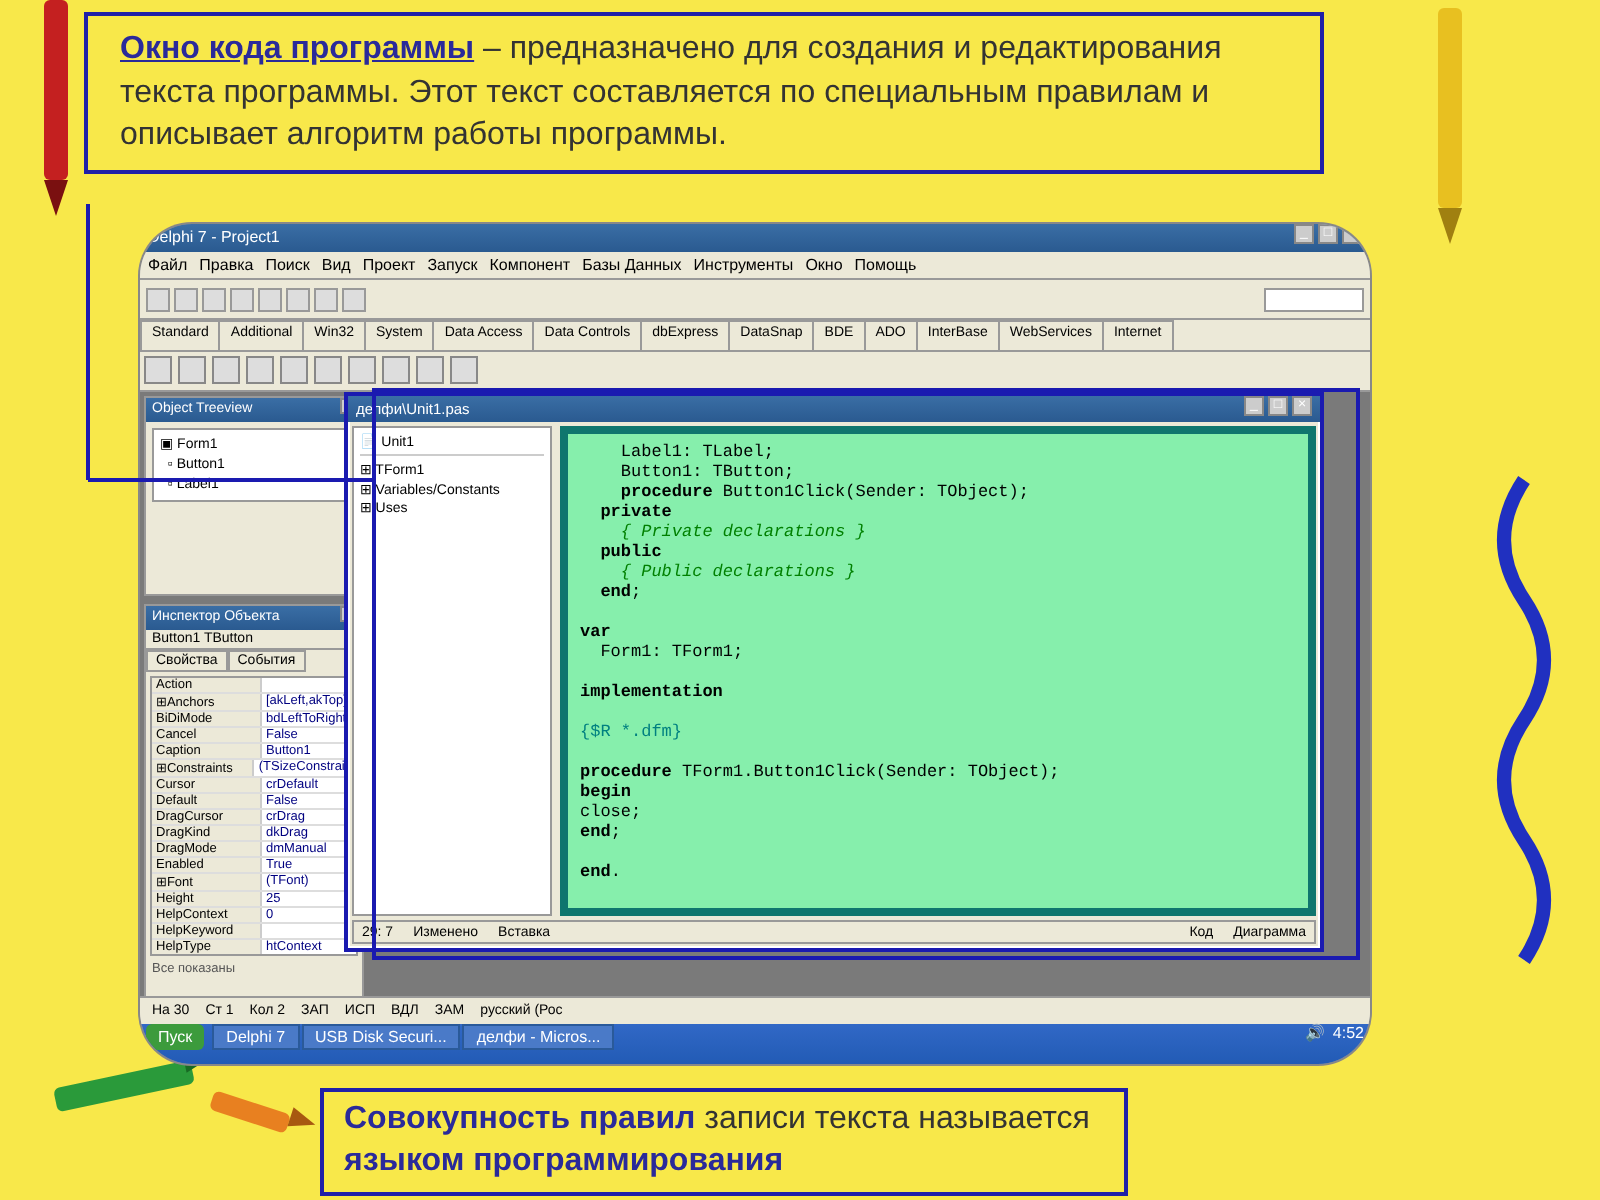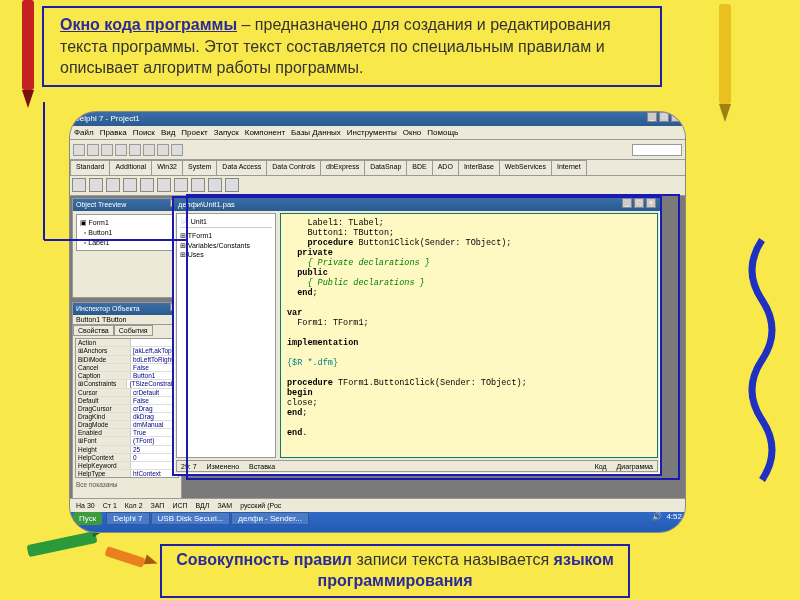--- a/index.html
+++ b/index.html
@@ -18,25 +18,24 @@
     padding: 6px 16px;
     font-size: 16px;
     line-height: 1.35;
     color: #333;
     background: #f8e84a;
   }
   .top-box .title { text-decoration: underline; font-weight: bold; color: #2a2a9a; }
   .bottom-box {
     position: absolute;
     left: 160px; top: 544px;
-    width: 470px;
+    width: 404px;
     border: 2px solid #2020a8;
     padding: 4px 10px;
     font-size: 16px;
-    text-align: center;
     color: #333;
     line-height: 1.3;
     background: #f8e84a;
   }
   .bottom-box .em1 { font-weight: bold; color: #2a2a9a; }
   .bottom-box .em2 { font-weight: bold; color: #2a2a9a; }
   .crayon { position: absolute; }
   .crayon.red { left: 8px; top: -10px; }
   .crayon.yellow { right: 55px; top: -6px; }
   .crayon.blue { right: 8px; top: 230px; }
@@ -146,21 +145,21 @@
     color:#fff; height:13px; line-height:13px; padding:0 4px;
     display:flex; justify-content:space-between; font-size:7.5px;
   }
   .code-left {
     position:absolute; left:2px; top:15px; bottom:16px; width:100px;
     background:#fff; border:1px solid #999; font-size:7px; padding:3px;
     line-height:1.4;
   }
   .code-area {
     position:absolute; left:106px; right:2px; top:15px; bottom:16px;
-    background:#fef9c3; border:1px solid #0f766e;
+    background:#86efac; border:4px solid #0f766e;
     font-family: "Courier New", monospace;
     font-size:8.5px; padding:4px 6px;
     white-space:pre; overflow:hidden; color:#000;
   }
   .code-area .kw { font-weight:bold; color:#000; }
   .code-area .cm { color:#008000; font-style:italic; }
   .code-area .dr { color:#008080; }
   .code-status {
     position:absolute; left:2px; right:2px; bottom:2px; height:12px;
     background:#ece9d8; border:1px solid #999; font-size:7px;
@@ -422,21 +421,21 @@
       <span>ВДЛ</span>
       <span>ЗАМ</span>
       <span>русский (Рос</span>
     </div>
 
   <div class="taskbar">
     <div class="start-btn">Пуск</div>
     <div id="taskitems" style="display:flex; gap:1px;">
         <div class="task-item">Delphi 7</div>
         <div class="task-item">USB Disk Securi...</div>
-        <div class="task-item">делфи - Sender...</div>
+        <div class="task-item">делфи - Micros...</div>
       </div>
     <div class="tray">
       <span>🔊</span>
       <span>4:52</span>
     </div>
   </div>
 
   <div class="callout" style="left:116px; top:82px; width:494px; height:286px;"></div>
 </div>
 

